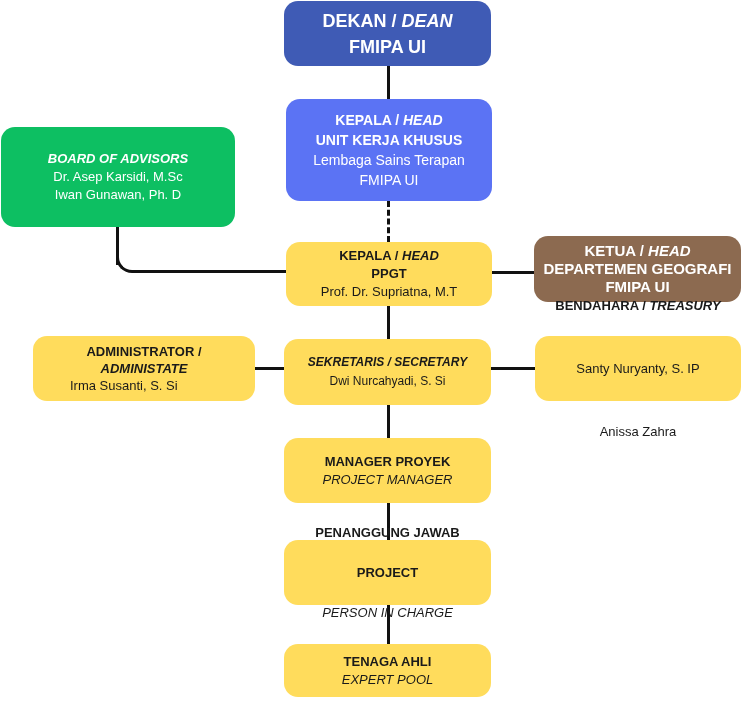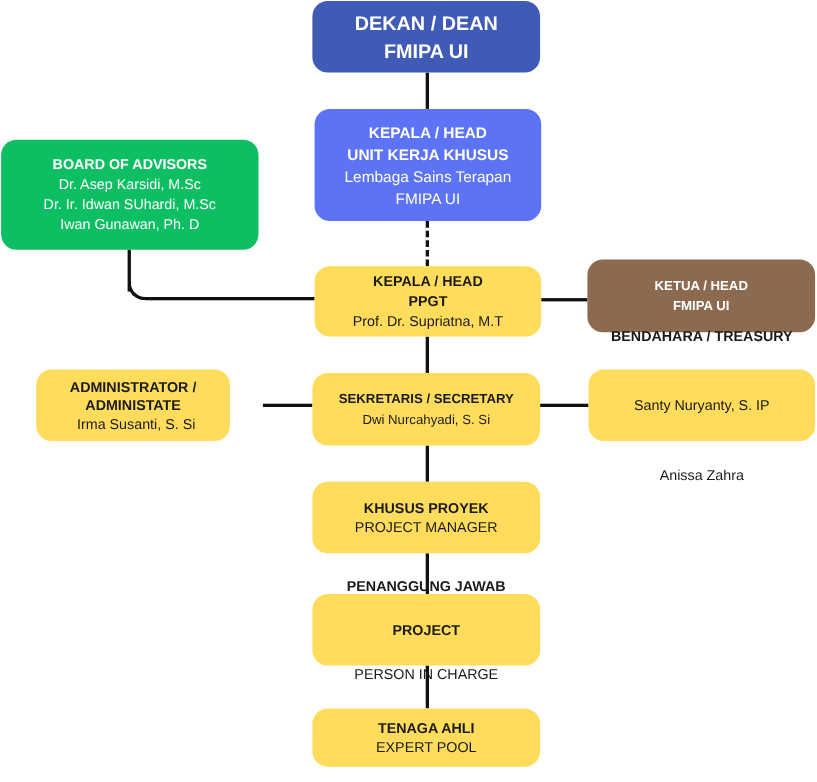--- a/index.html
+++ b/index.html
@@ -10,29 +10,29 @@
     }
     .box {
       position: absolute; box-sizing: border-box;
       border-radius: 14px;
       display: flex; flex-direction: column; align-items: center; justify-content: center;
       text-align: center;
     }
     .line { position: absolute; background: #111111; }
     .dashed { position: absolute; width: 0; border-left: 3px dashed #111111; }
     .b { font-weight: bold; }
-    .i { }
+    .i { font-style: italic; }
     .row { display: block; white-space: nowrap; }
 
     .dean { left: 284px; top: 1px; width: 207px; height: 65px; background: #3F5BB5; color: #fff; font-size: 18px; line-height: 26px; }
     .unit { left: 286px; top: 99px; width: 206px; height: 102px; background: #5B73F4; color: #fff; font-size: 14px; line-height: 20px; }
     .board { left: 1px; top: 127px; width: 234px; height: 100px; background: #0DBF62; color: #fff; font-size: 13px; line-height: 18px; }
     .ppgt { left: 286px; top: 242px; width: 206px; height: 64px; background: #FFDC5C; color: #1a1a1a; font-size: 13px; line-height: 18px; }
-    .ketua { left: 534px; top: 236px; width: 207px; height: 66px; background: #8C6A50; color: #fff; font-size: 12px; line-height: 18px; }
-    .admin { left: 33px; top: 336px; width: 176px; height: 65px; background: #FFDC5C; color: #1a1a1a; font-size: 13px; line-height: 17px; }
+    .ketua { left: 534px; top: 236px; width: 207px; height: 66px; background: #8C6A50; color: #fff; font-size: 15px; line-height: 18px; }
+    .admin { left: 33px; top: 336px; width: 222px; height: 65px; background: #FFDC5C; color: #1a1a1a; font-size: 13px; line-height: 17px; }
     .sek { left: 284px; top: 339px; width: 207px; height: 66px; background: #FFDC5C; color: #1a1a1a; font-size: 12px; line-height: 19px; }
     .bend { left: 535px; top: 336px; width: 206px; height: 65px; background: #FFDC5C; color: #1a1a1a; font-size: 13px; line-height: 17px; gap: 46px; }
     .mgr { left: 284px; top: 438px; width: 207px; height: 65px; background: #FFDC5C; color: #1a1a1a; font-size: 13px; line-height: 18px; }
     .pic { left: 284px; top: 540px; width: 207px; height: 65px; background: #FFDC5C; color: #1a1a1a; font-size: 13px; line-height: 18px; gap: 22px; }
     .tenaga { left: 284px; top: 644px; width: 207px; height: 53px; background: #FFDC5C; color: #1a1a1a; font-size: 13px; line-height: 18px; }
 
     .admin .row:last-child { align-self: flex-start; padding-left: 37px; }
   </style>
 </head>
 <body>
@@ -62,36 +62,36 @@
     <span>KEPALA / </span><span class="i">HEAD</span>
   </span>
   <span class="row b">UNIT KERJA KHUSUS</span>
   <span class="row">Lembaga Sains Terapan</span>
   <span class="row">FMIPA UI</span>
 </div>
 
 <div class="box board">
   <span class="row b i">BOARD OF ADVISORS</span>
   <span class="row">Dr. Asep Karsidi, M.Sc</span>
-  <span class="row">Dr. Ir. Idwan SUhardi, M.Sc</span>
   <span class="row">Iwan Gunawan, Ph. D</span>
 </div>
 
 <div class="box ppgt">
   <span class="row b">
     <span>KEPALA / </span><span class="i">HEAD</span>
   </span>
   <span class="row b">PPGT</span>
   <span class="row">Prof. Dr. Supriatna, M.T</span>
 </div>
 
 <div class="box ketua">
   <span class="row b">
     <span>KETUA / </span><span class="i">HEAD</span>
   </span>
+  <span class="row b">DEPARTEMEN GEOGRAFI</span>
   <span class="row b">FMIPA UI</span>
 </div>
 
 <div class="box admin">
   <span class="row b">ADMINISTRATOR /</span>
   <span class="row b i">ADMINISTATE</span>
   <span class="row">Irma Susanti, S. Si</span>
 </div>
 
 <div class="box sek">
@@ -101,21 +101,21 @@
 
 <div class="box bend">
   <span class="row b">
     <span>BENDAHARA / </span><span class="i">TREASURY</span>
   </span>
   <span class="row">Santy Nuryanty, S. IP</span>
   <span class="row">Anissa Zahra</span>
 </div>
 
 <div class="box mgr">
-  <span class="row b">KHUSUS PROYEK</span>
+  <span class="row b">MANAGER PROYEK</span>
   <span class="row i">PROJECT MANAGER</span>
 </div>
 
 <div class="box pic">
   <span class="row b">PENANGGUNG JAWAB</span>
   <span class="row b">PROJECT</span>
   <span class="row i">PERSON IN CHARGE</span>
 </div>
 
 <div class="box tenaga">

